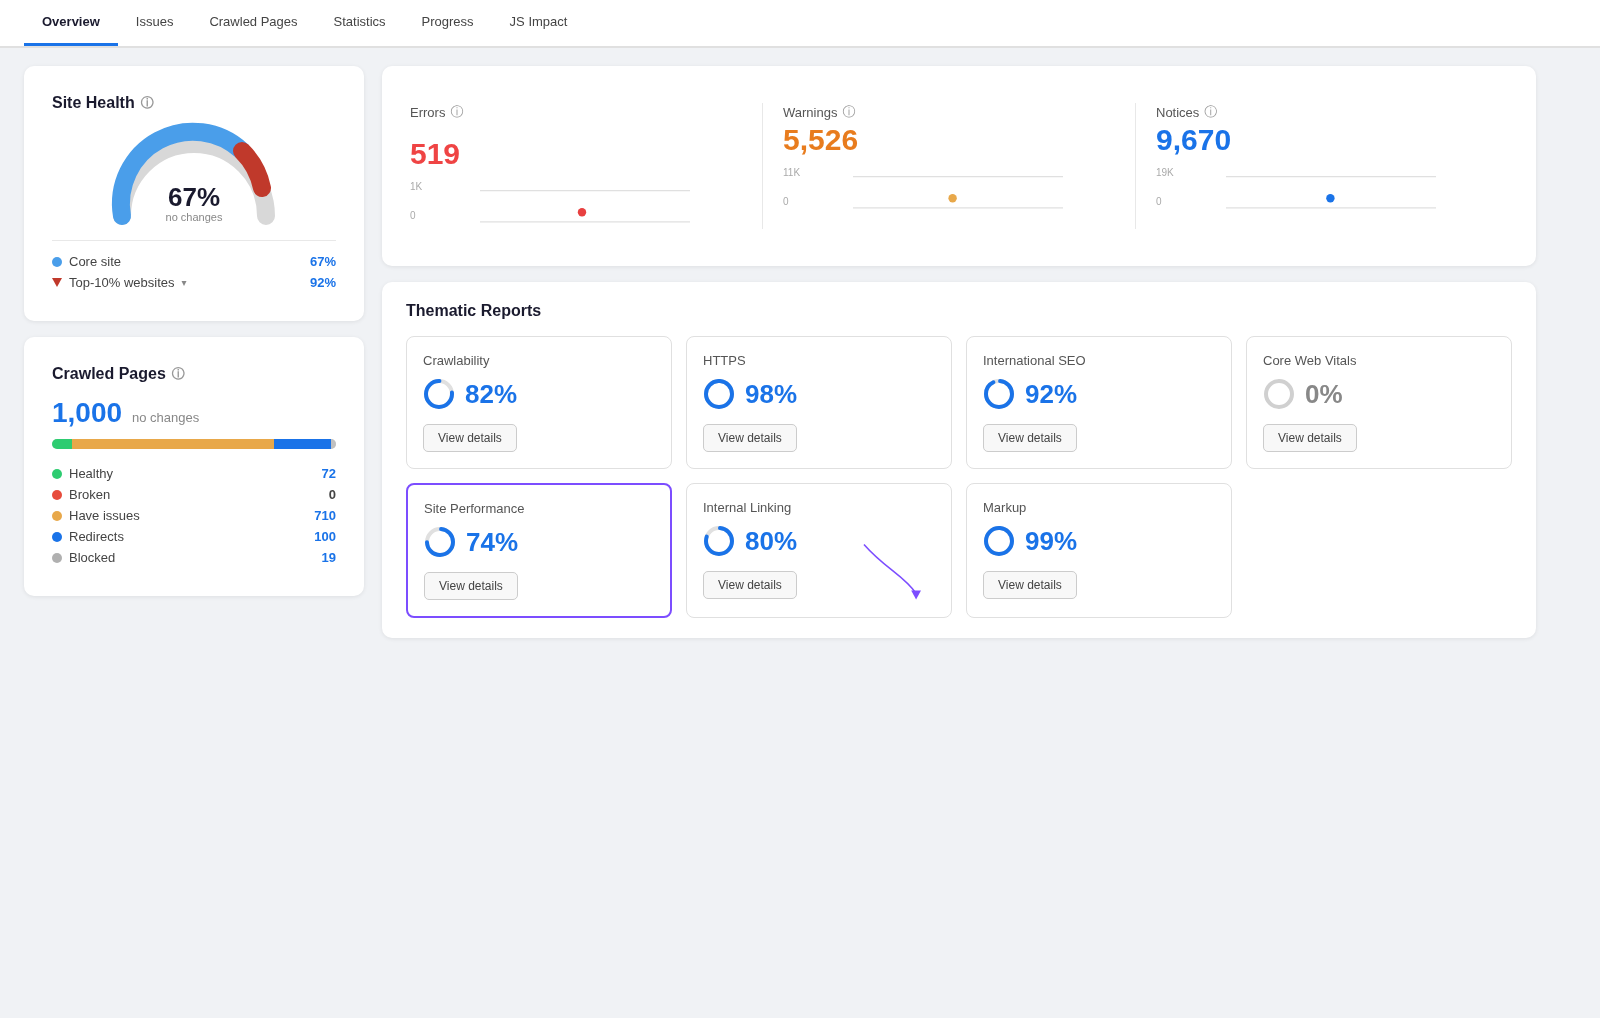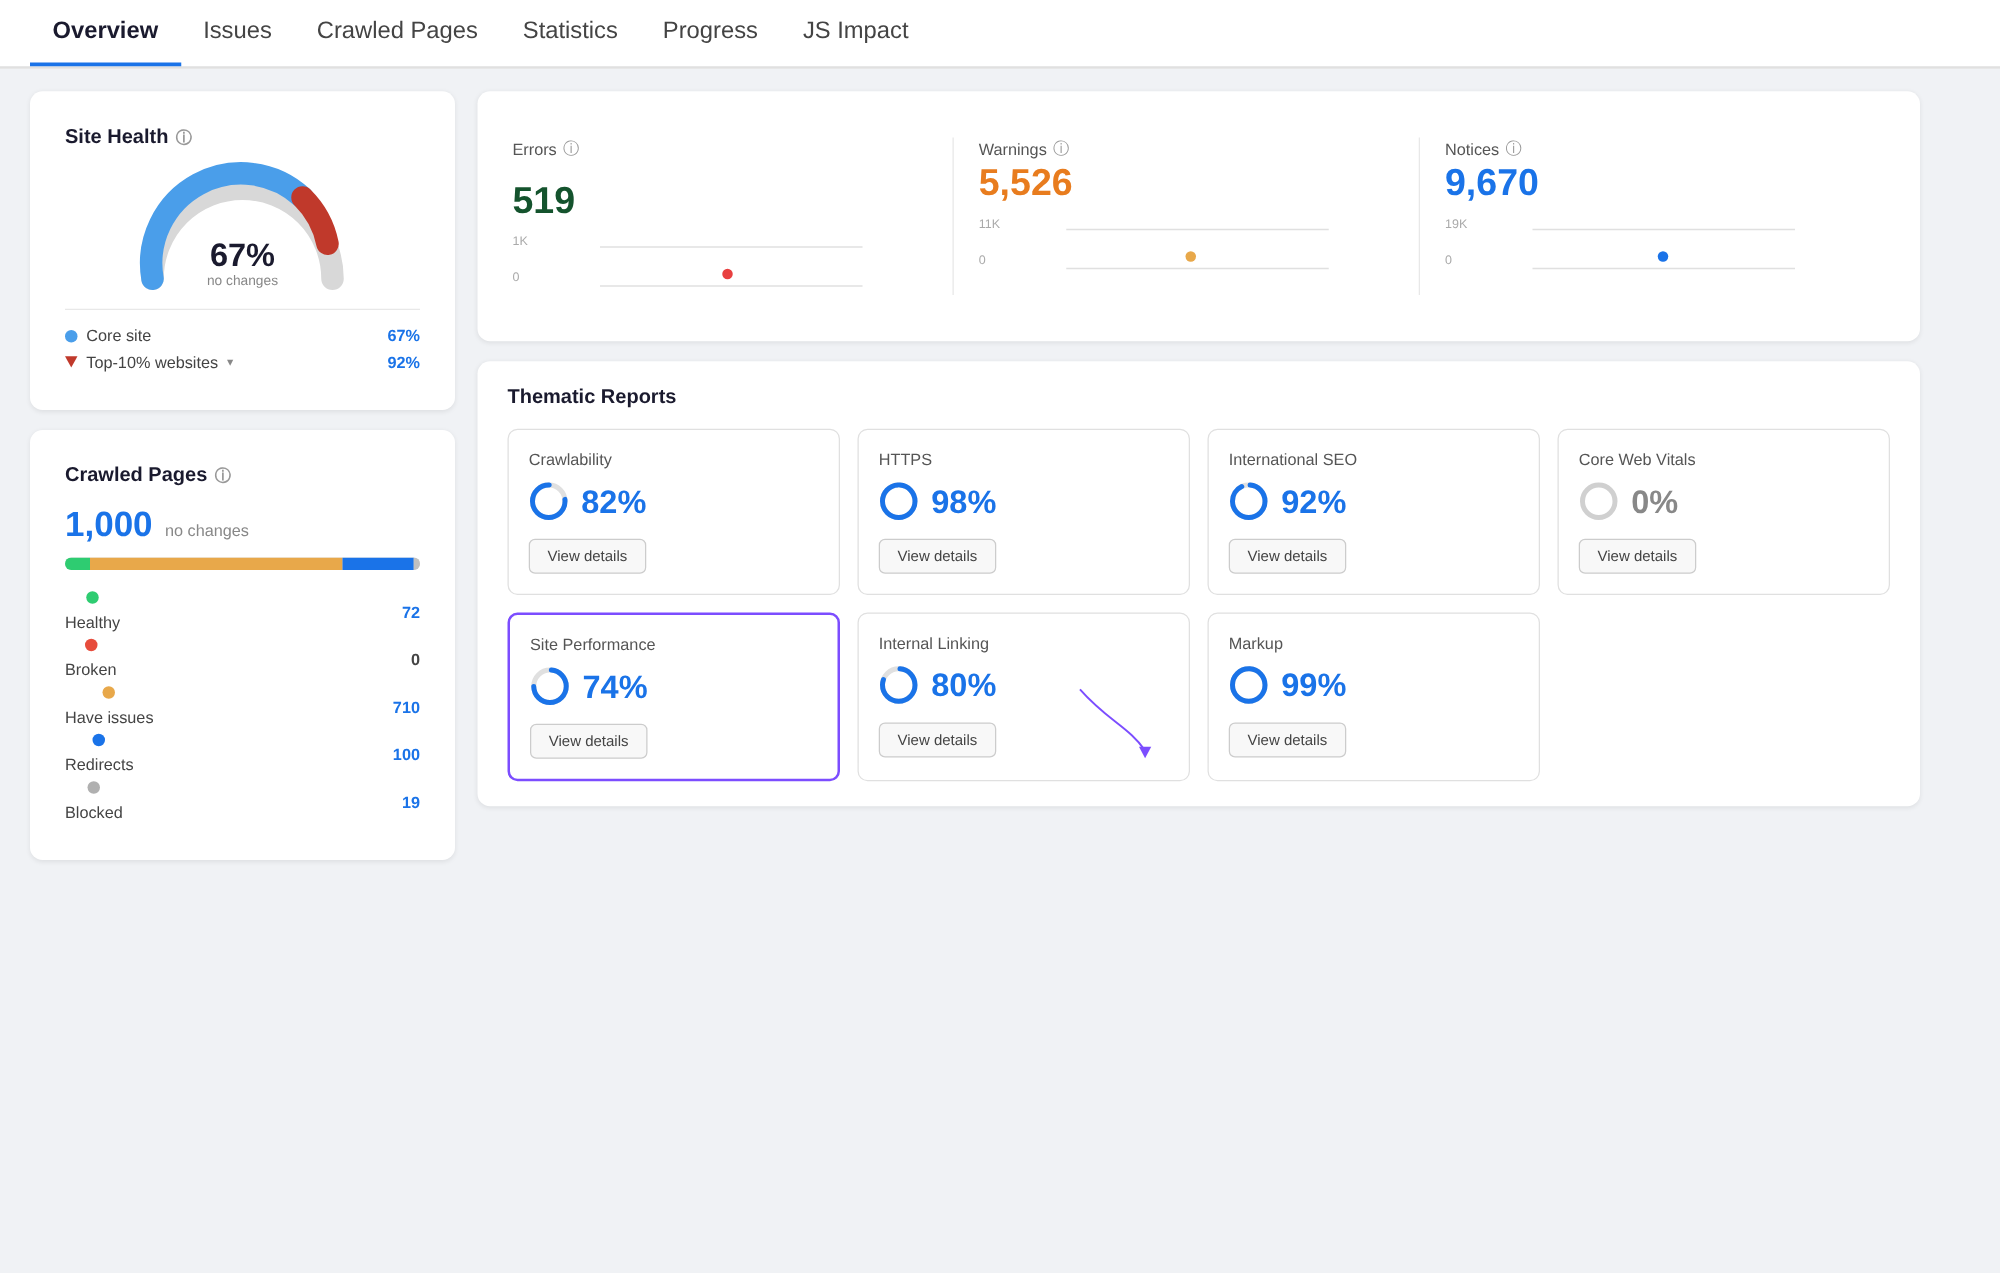--- a/index.html
+++ b/index.html
@@ -15,21 +15,21 @@
       background: #fff;
       border-bottom: 2px solid #e0e0e0;
       padding: 0 24px;
       display: flex;
       align-items: flex-end;
       gap: 0;
     }
     .nav-item {
       padding: 14px 18px;
       cursor: pointer;
-      font-size: 19px;
+      font-size: 13px;
       color: #444;
       border-bottom: 3px solid transparent;
       white-space: nowrap;
       user-select: none;
     }
     .nav-item.active {
       color: #1a1a2e;
       font-weight: 600;
       border-bottom: 3px solid #1a73e8;
     }
@@ -162,21 +162,20 @@
       align-items: center;
       justify-content: space-between;
       padding: 3px 0;
       font-size: 13px;
       color: #444;
     }
     .crawl-legend-left {
       display: flex;
       align-items: center;
       gap: 7px;
-      flex-direction: column;
     }
 
     
     .right-col {
       flex: 1;
       display: flex;
       flex-direction: column;
       gap: 16px;
     }
 
@@ -202,21 +201,21 @@
       margin-bottom: 2px;
       display: flex;
       align-items: center;
       gap: 5px;
     }
     .metric-value {
       font-size: 30px;
       font-weight: 700;
       margin-bottom: 10px;
     }
-    .metric-value.red { color: #14532d; margin-top: 16px; }
+    .metric-value.red { color: #ef4444; margin-top: 16px; }
     .metric-value.orange { color: #e87c1e; }
     .metric-value.blue { color: #1a73e8; }
 
     .mini-chart {
       position: relative;
       height: 48px;
     }
     .mini-chart-svg {
       width: 100%;
       height: 100%;

